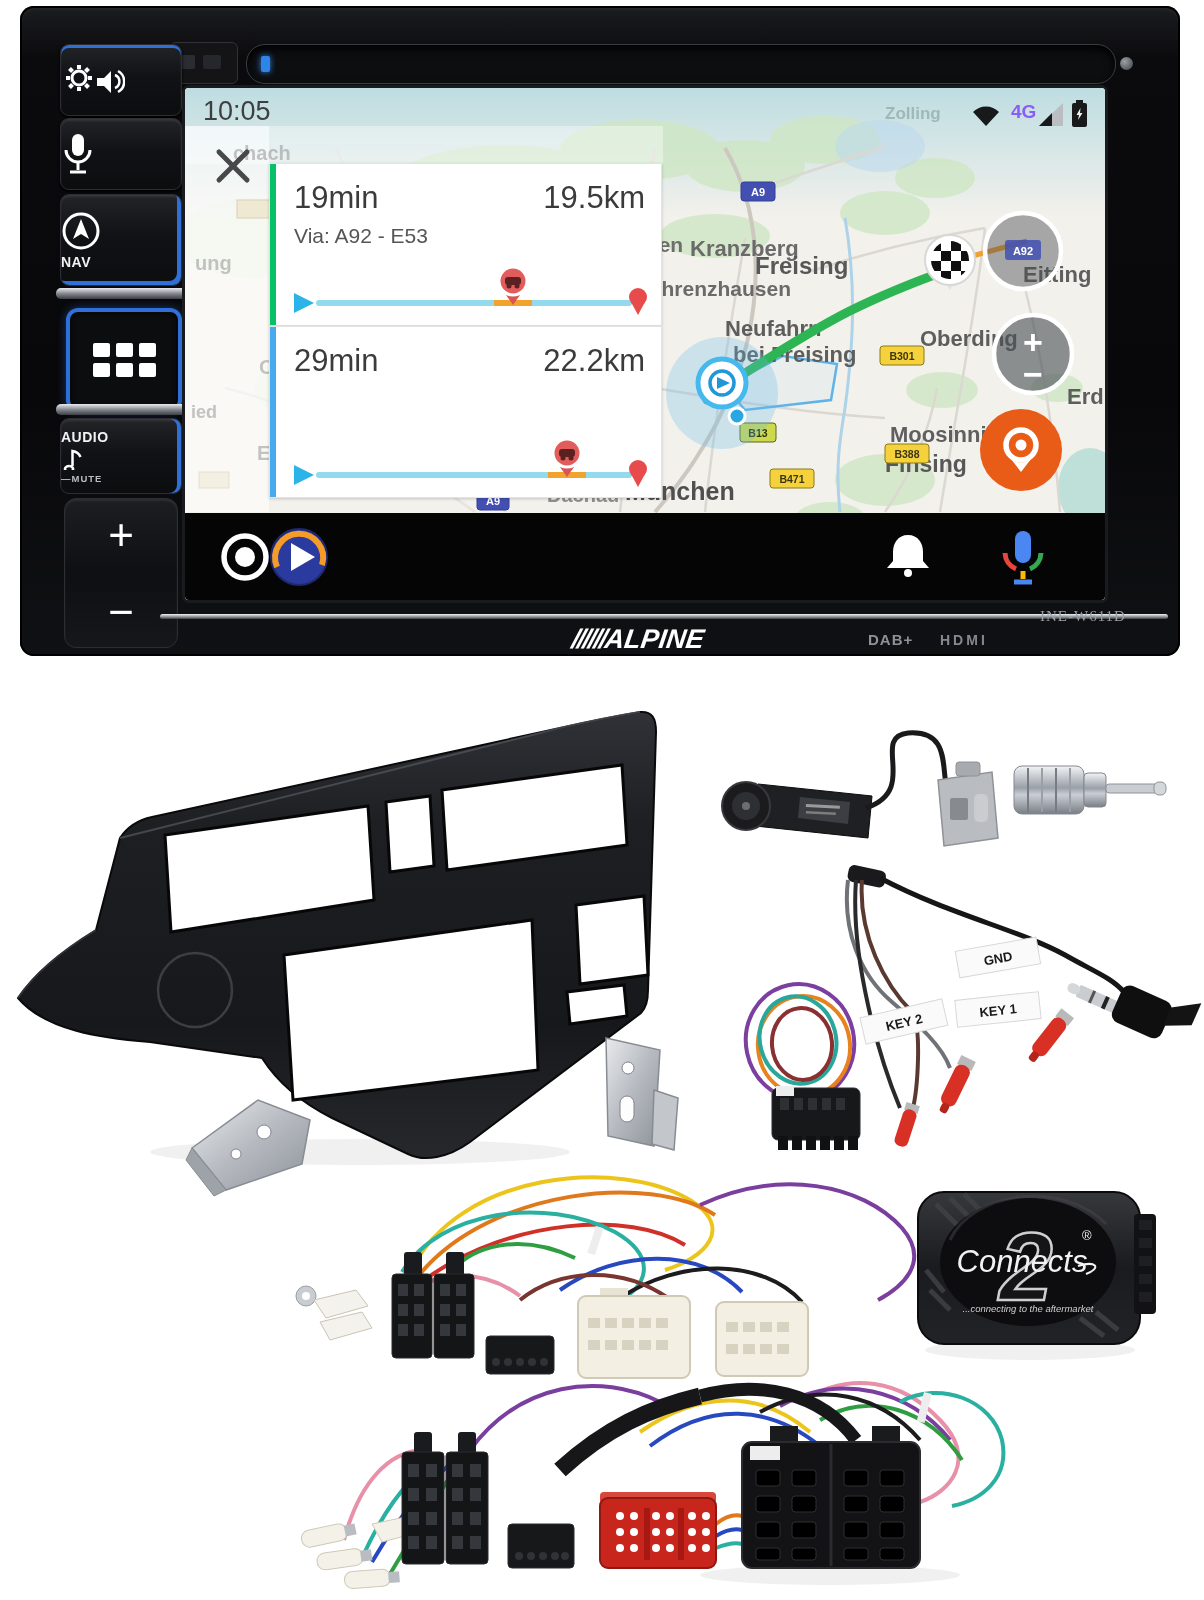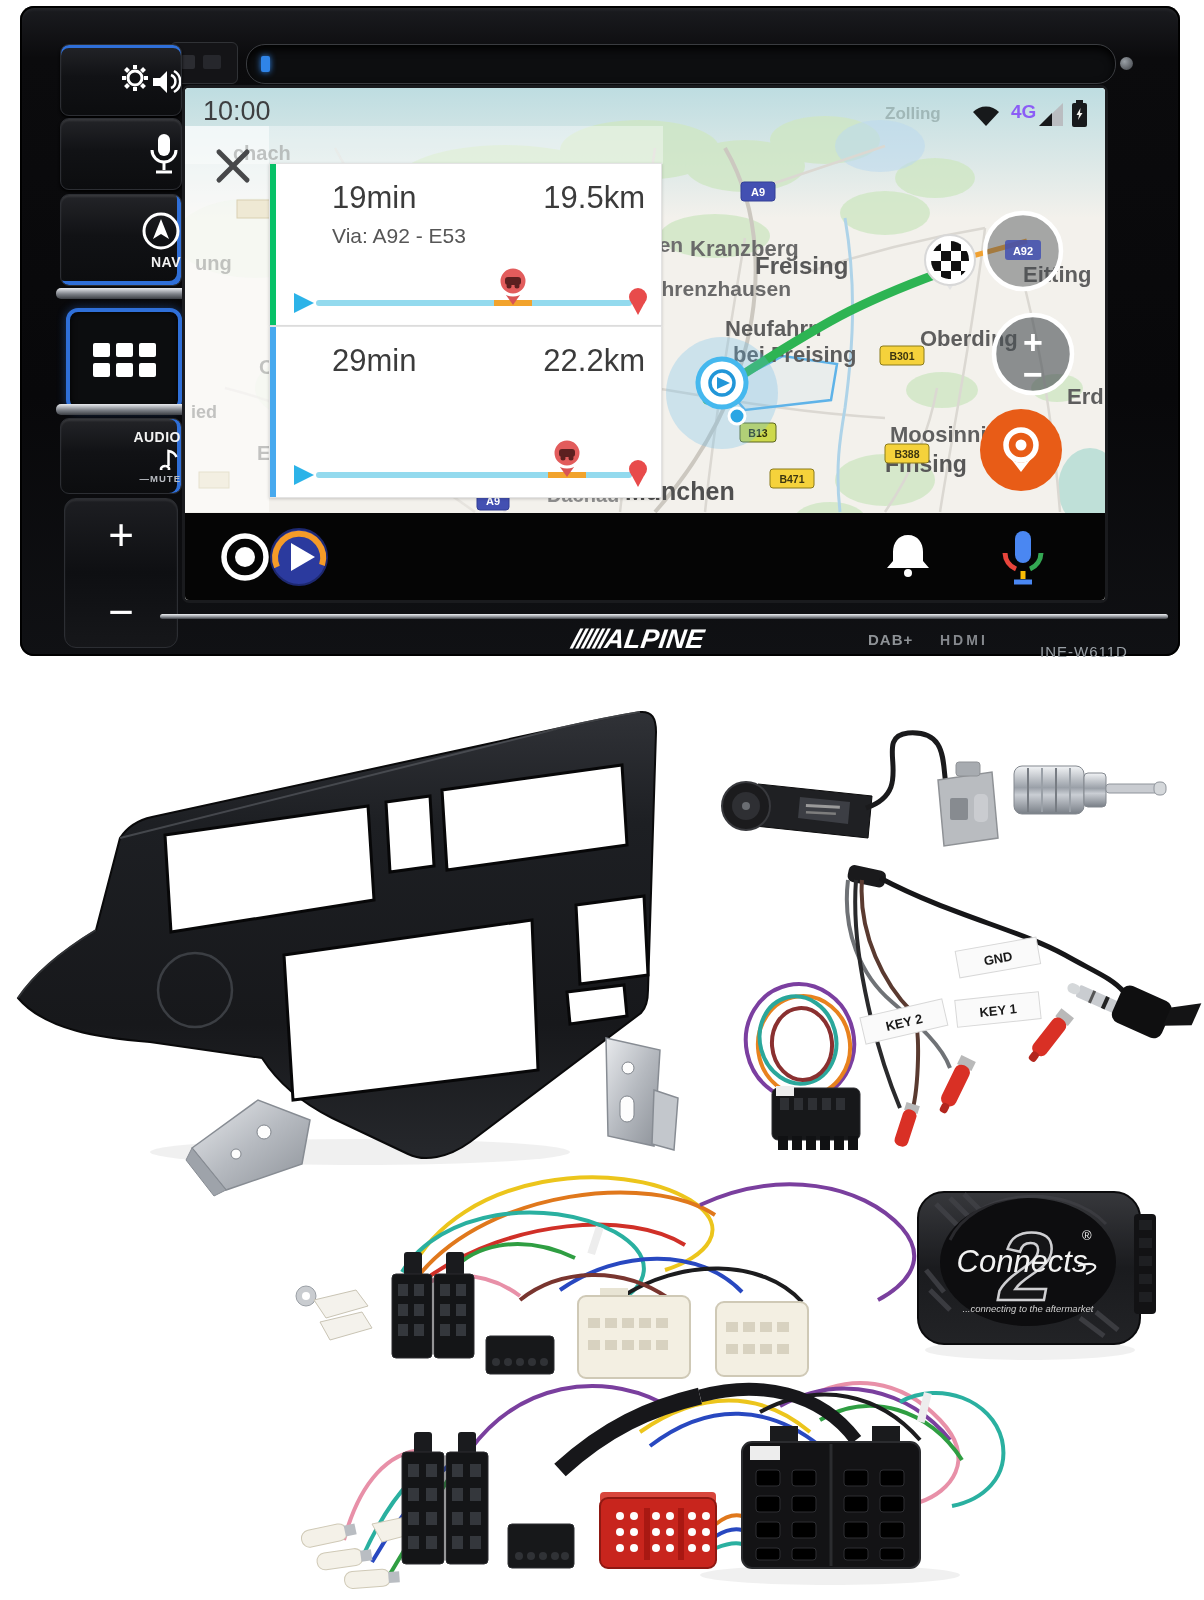--- a/index.html
+++ b/index.html
@@ -17,21 +17,21 @@
   #slot{left:226px;top:38px;width:868px;height:38px;border-radius:19px;background:#0d0e10;
         border:1px solid #3a3c40;box-shadow:inset 0 4px 8px #000;}
   #slot .led{left:14px;top:11px;width:9px;height:16px;background:#2f84e8;border-radius:2px;
              box-shadow:0 0 6px #2f84e8;}
   #screw{left:1100px;top:51px;width:13px;height:13px;border-radius:50%;
          background:radial-gradient(circle at 35% 35%,#9aa0a6,#3c3f44);}
   
   .pbtn{left:40px;width:120px;border-radius:9px;
         background:linear-gradient(180deg,#232428,#111215 45%,#0c0d0f);
         border:1px solid #2c2e33;box-shadow:inset 0 2px 2px rgba(255,255,255,.09),0 2px 3px #000;
-        display:flex;flex-direction:column;align-items:flex-end;justify-content:center;gap:3px;
+        display:flex;flex-direction:column;align-items:flex-start;justify-content:center;gap:3px;
         color:#fff;}
   .pbtn .lbl{font-size:14px;font-weight:bold;letter-spacing:.5px;color:#f2f2f2;}
   .pbtn .sub{font-size:9.5px;font-weight:bold;color:#b9bcc2;letter-spacing:1px;}
   .blue-top{box-shadow:inset 0 3px 0 #2f6fd8,inset 0 2px 2px rgba(255,255,255,.09),0 2px 3px #000;}
   .sliver{left:36px;width:150px;height:11px;border-radius:5px;
           background:linear-gradient(180deg,#e8eaee,#7d8188 55%,#3c3f44);}
   #btn-grid{left:46px;top:302px;width:108px;height:96px;border-radius:12px;
             background:#0c0d0f;border:4px solid #2f6fd8;box-shadow:0 0 10px rgba(47,111,216,.45),inset 0 0 6px #000;
             display:flex;align-items:center;justify-content:center;}
   .gridwrap{display:grid;grid-template-columns:repeat(3,17px);grid-template-rows:repeat(2,14px);gap:6px;}
@@ -43,21 +43,21 @@
   #rocker .vminus{left:0;top:96px;width:112px;text-align:center;font-size:44px;color:#fff;font-weight:300;line-height:34px;}
   
   #screen{left:185px;top:88px;width:920px;height:512px;overflow:hidden;border-radius:4px;
           background:#f3f1ec;box-shadow:0 0 0 3px #1a1b1e;}
   #clock{left:18px;top:8px;font-size:27px;color:#3e3f41;}
   #zolling{left:700px;top:16px;font-size:17px;font-weight:bold;color:rgba(120,142,140,.5);}
   #netbadge{left:826px;top:13px;font-size:19px;font-weight:bold;color:#8b5cf6;}
   
   #cards{left:84px;top:75px;width:393px;}
   .card{position:relative;width:393px;background:#fff;border:1px solid #e3e3e3;box-sizing:border-box;
-        box-shadow:0 1px 3px rgba(0,0,0,.18);padding-left:38px;}
+        box-shadow:0 1px 3px rgba(0,0,0,.18);}
   .card .accent{position:absolute;left:0;top:0;bottom:0;width:6px;}
   .card .row1{display:flex;justify-content:space-between;padding:16px 16px 0 24px;
               font-size:31px;color:#3b3b3b;}
   .card .via{padding:8px 16px 0 24px;font-size:21px;color:#565656;white-space:nowrap;overflow:hidden;}
   .card svg.bar{position:absolute;left:16px;bottom:8px;}
   
   #appbar{left:0;top:425px;width:920px;height:87px;background:#050505;}
   
   #bezelline{left:160px;top:614px;width:1008px;height:5px;border-radius:3px;
              background:linear-gradient(180deg,#f0f2f5,#888c92 60%,#3a3d42);}
@@ -280,21 +280,21 @@
           <text x="848" y="298" font-size="34" font-weight="bold" fill="#fff" text-anchor="middle">−</text>
         </g>
         <g>
           <circle cx="836" cy="362" r="41" fill="#e85c17"></circle>
           <circle cx="836" cy="357" r="15" fill="none" stroke="#fff" stroke-width="5.5"></circle>
           <circle cx="836" cy="357" r="5.5" fill="#fff"></circle>
           <path d="M836 384 l-10 -13 a16 16 0 0 0 20 0 z" fill="#fff"></path>
         </g>
       </svg>
 
-      <div class="abs" id="clock">10:00</div>
+      <div class="abs" id="clock">10:05</div>
       <div class="abs" id="zolling">Zolling</div>
       <svg class="abs" style="left:786px;top:16px;" width="30" height="24" viewBox="0 0 30 24">
         <path d="M2 8 a18 18 0 0 1 26 0 L15 22 Z" fill="#17191b"></path>
       </svg>
       <div class="abs" id="netbadge">4G</div>
       <svg class="abs" style="left:854px;top:15px;" width="24" height="23" viewBox="0 0 24 23">
         <polygon points="0,23 24,23 24,0" fill="#babdc1"></polygon>
         <polygon points="0,23 13,23 13,10" fill="#17191b"></polygon>
       </svg>
       <svg class="abs" style="left:886px;top:12px;" width="17" height="28" viewBox="0 0 17 28">
@@ -374,21 +374,21 @@
         </svg>
       </div>
     </div>
 
     <div class="abs" id="bezelline" style="left:140px;top:608px;"></div>
     <div class="abs" id="alpine" style="left:508px;top:618px;">
       <span class="sl">//////</span><span>ALPINE</span>
     </div>
     <div class="abs" id="dab" style="left:848px;top:625px;">DAB+</div>
     <div class="abs" id="hdmi" style="left:920px;top:626px;">HDMI</div>
-    <div class="abs" id="model" style="left:1020px;top:637px;">INE-W611D</div>
+    <div class="abs" id="model" style="left:1020px;top:602px;font-family:Liberation Serif, serif;">INE-W611D</div>
   </div>
 
   <svg class="abs" style="left:0;top:660px;" width="1204" height="940" viewBox="0 660 1204 940">
     <defs>
       <linearGradient id="trimG" x1="0" y1="0" x2="0" y2="1">
         <stop offset="0" stop-color="#303237"></stop>
           <stop offset="0.25" stop-color="#1d1f23"></stop>
         <stop offset="0.7" stop-color="#17181b"></stop>
           <stop offset="1" stop-color="#26282c"></stop>
       </linearGradient>

